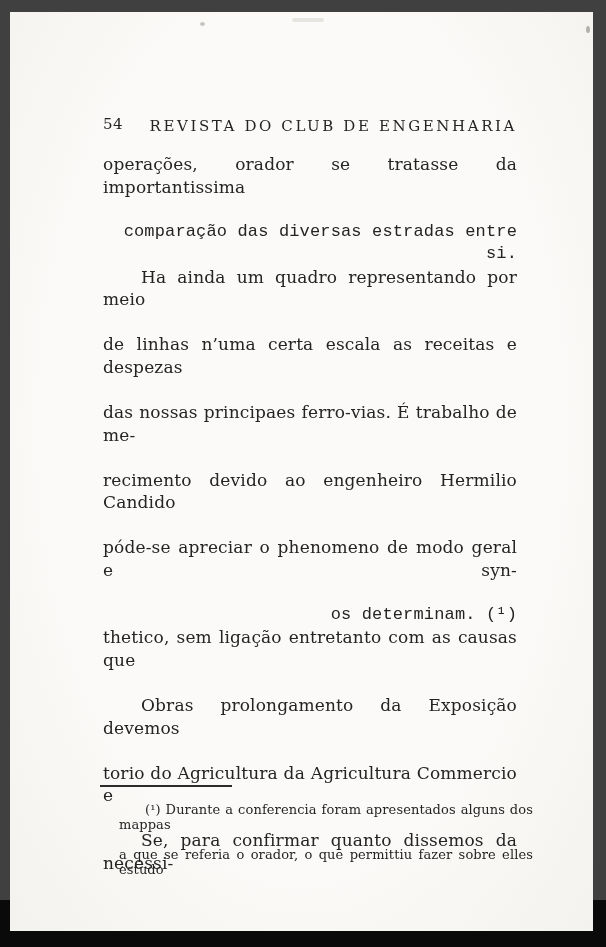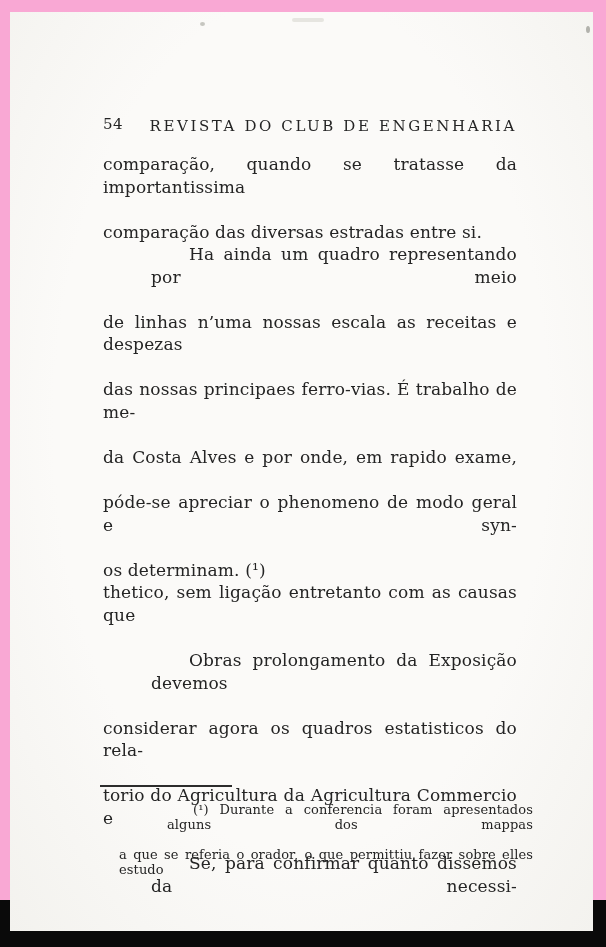--- a/index.html
+++ b/index.html
@@ -8,21 +8,21 @@
     width: 606px;
     height: 947px;
     background: #0a0a0a;
     overflow: hidden;
     font-family: "DejaVu Serif", "Liberation Serif", serif;
   }
   .frame {
     position: relative;
     width: 606px;
     height: 900px;
-    background: #f9a8d4;
+    background: #404040;
   }
   .page {
     position: absolute;
     left: 10px;
     top: 12px;
     width: 583px;
     height: 919px;
     background: #f9f8f5;
     background-image: radial-gradient(ellipse at 50% 45%, #fbfaf8 60%, #f3f2ee 100%);
     color: #242424;
@@ -60,28 +60,28 @@
   .line {
     text-align: justify;
   }
   .line::after {
     content: "";
     display: inline-block;
     width: 100%;
     height: 0;
   }
   .line.nojust {
-    text-align: left;
+    text-align: right;
+    font-family: Liberation Mono, monospace;
   }
   .line.nojust::after {
     display: none;
   }
   .line.indent {
     text-indent: 38px;
-    margin-left: 48px;
   }
   .footnote-rule {
     position: absolute;
     left: 90px;
     top: 773px;
     width: 132px;
     height: 2px;
     background: #2c2c2c;
   }
   .foot-block {
@@ -109,31 +109,30 @@
 
 <div class="frame">
   <div class="page">
 
     <div class="header-row">
       <span class="page-num">54</span>
       <div class="journal-title">REVISTA DO CLUB DE ENGENHARIA</div>
     </div>
 
     <div class="body-block">
-        <div class="line">comparação, quando se tratasse da importantissima</div>
+        <div class="line">operações, orador se tratasse da importantissima</div>
         <div class="line nojust">comparação das diversas estradas entre si.</div>
         <div class="line indent">Ha ainda um quadro representando por meio</div>
-        <div class="line">de linhas n’uma nossas escala as receitas e despezas</div>
+        <div class="line">de linhas n’uma certa escala as receitas e despezas</div>
         <div class="line">das nossas principaes ferro-vias. É trabalho de me-</div>
-        <div class="line">da Costa Alves e por onde, em rapido exame,</div>
+        <div class="line">recimento devido ao engenheiro Hermilio Candido</div>
         <div class="line">póde-se apreciar o phenomeno de modo geral e syn-</div>
         <div class="line nojust">os determinam. (¹)</div>
         <div class="line">thetico, sem ligação entretanto com as causas que</div>
         <div class="line indent">Obras prolongamento da Exposição devemos</div>
-        <div class="line">considerar agora os quadros estatisticos do rela-</div>
         <div class="line">torio do Agricultura da Agricultura Commercio e</div>
         <div class="line indent">Se, para confirmar quanto dissemos da necessi-</div>
       </div>
 
     <div class="footnote-rule"></div>
 
     <div class="foot-block">
         <div class="line indent">(¹) Durante a conferencia foram apresentados alguns dos mappas</div>
         <div class="line">a que se referia o orador, o que permittiu fazer sobre elles estudo</div>
       </div>

